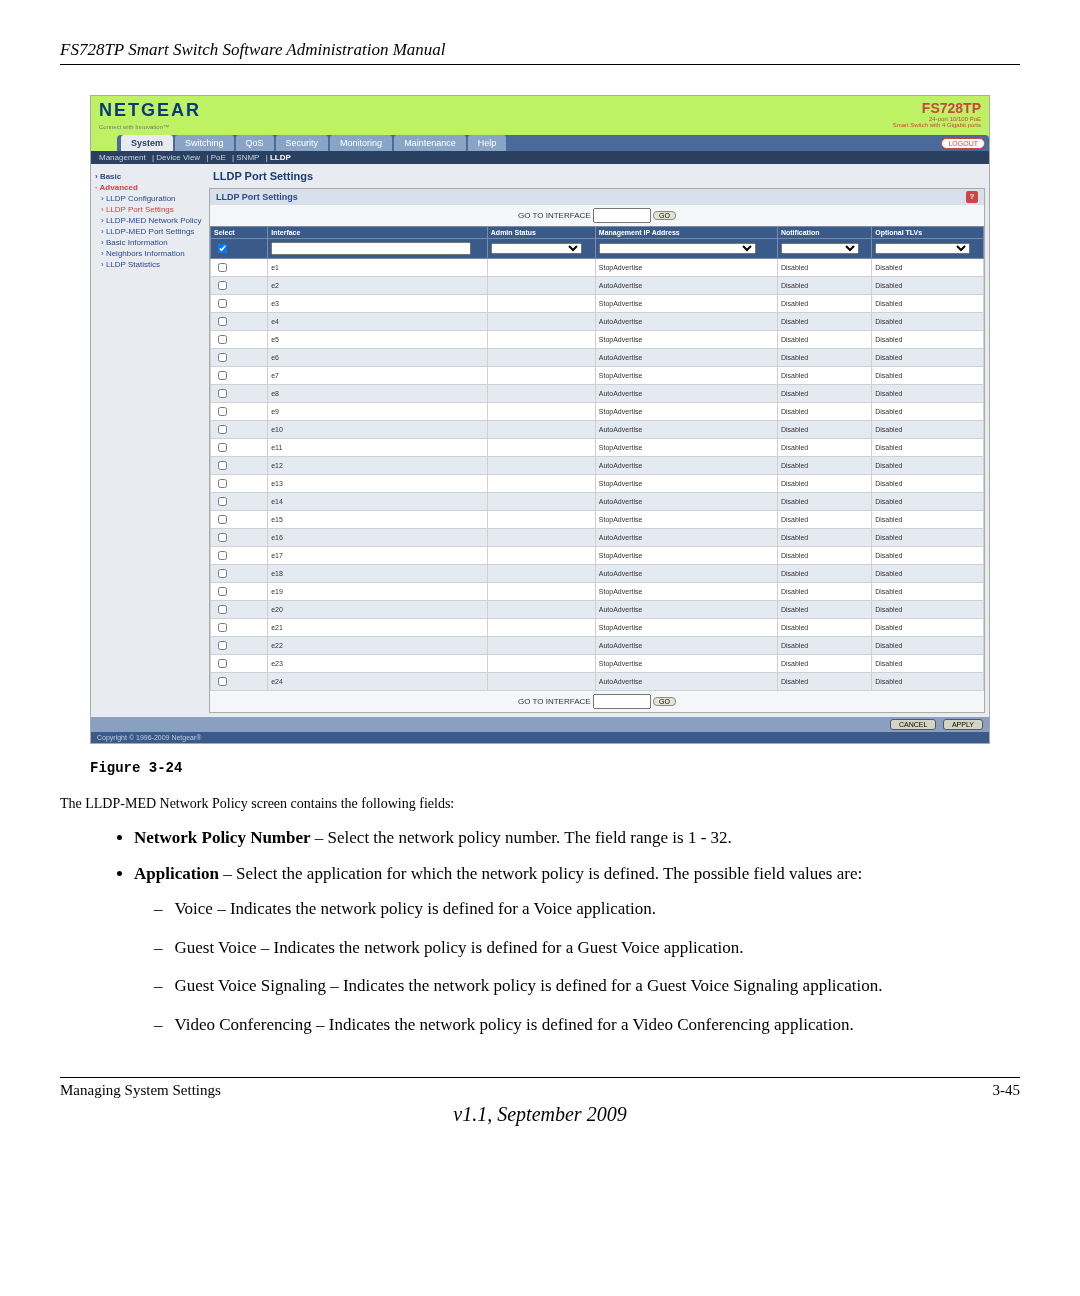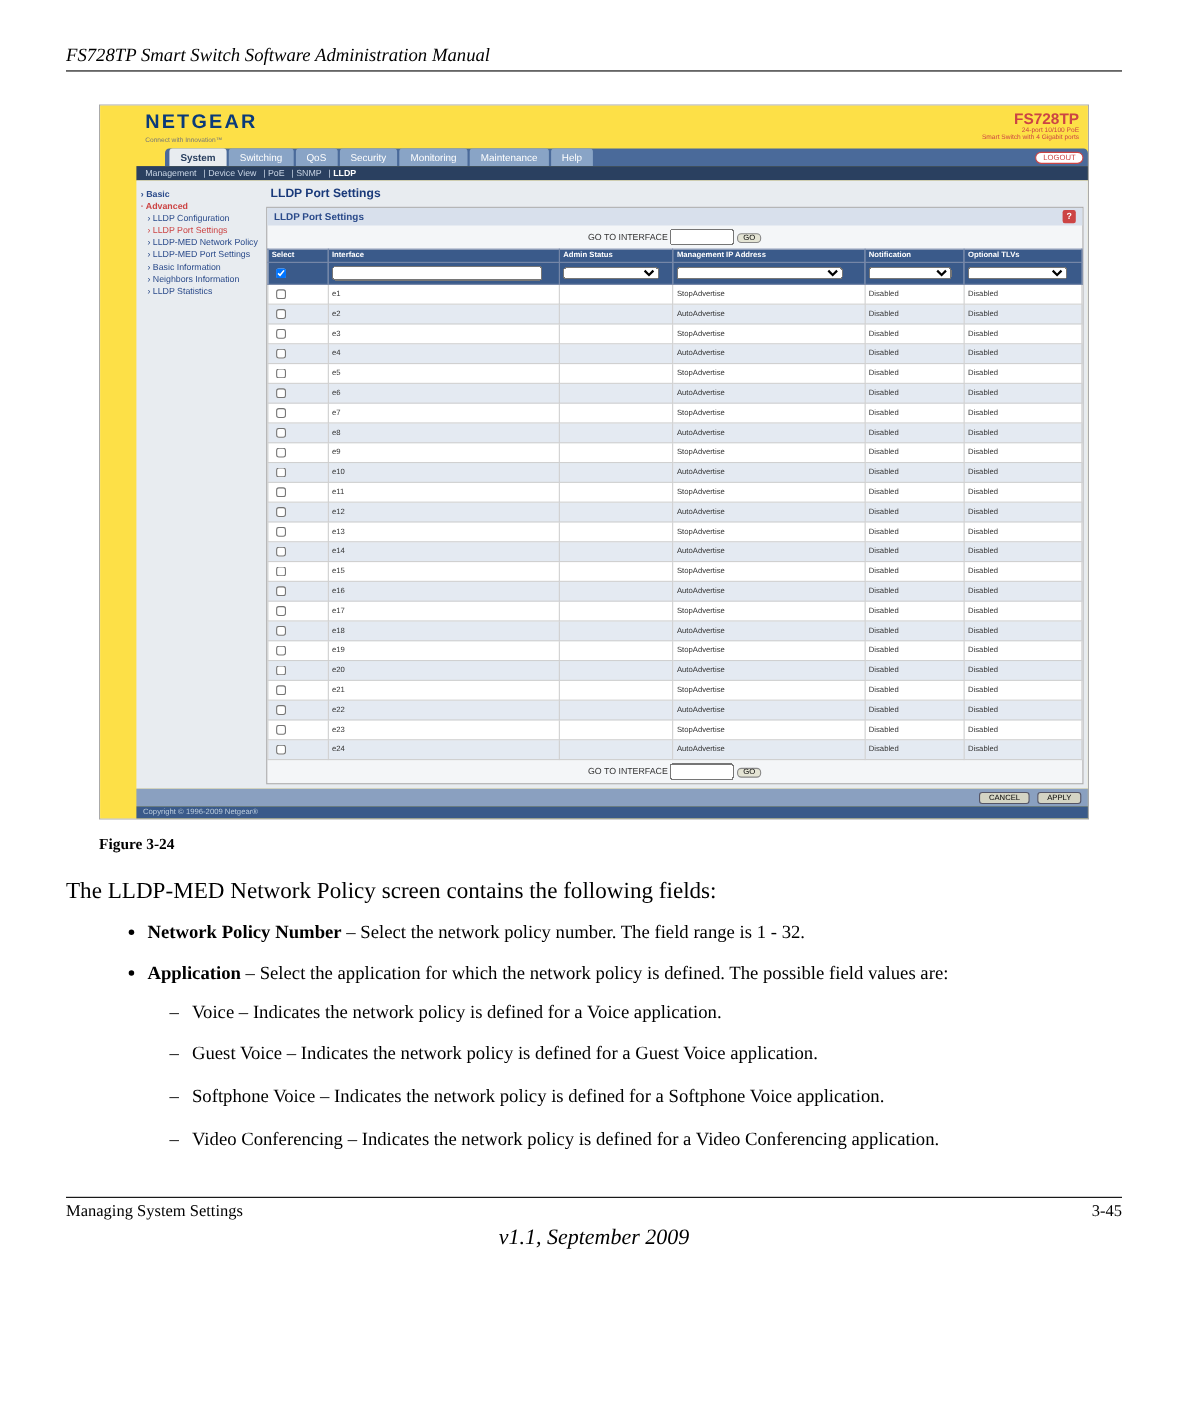--- a/index.html
+++ b/index.html
@@ -15,25 +15,24 @@
     font-size: 17px;
     border-bottom: 1px solid #000;
     padding-bottom: 4px;
     margin-bottom: 30px;
   }
   .screenshot-wrap {
     margin: 10px 30px 10px 30px;
     border: 1px solid #aaa;
   }
   .app-shell {
-    background: #fde047;
+    background: #bef264;
     font-family: Arial, sans-serif;
     font-size: 9px;
     color: #333;
-    padding-left: 33px;
   }
   .app-topbar {
     display: flex;
     justify-content: space-between;
     padding: 4px 8px;
   }
   .brand { color: #0a3a7a; font-weight: bold; font-size: 18px; letter-spacing: 2px; }
   .brand-sub { font-size: 6px; color: #777; }
   .model { text-align: right; color: #c44; font-weight: bold; font-size: 14px; }
   .model-sub { display:block; font-size: 6px; color: #c44; font-weight: normal; }
@@ -80,23 +79,23 @@
   table.lldp th { background:#3a5a8a; color:#fff; padding:2px 3px; text-align:left; border:1px solid #7a8aaa; }
   table.lldp td { padding:1px 3px; border:1px solid #d0d0d0; background:#fff; }
   table.lldp tr.alt td { background:#e4eaf2; }
   table.lldp input[type=checkbox] { width:9px; height:9px; }
   .filter-row td, .filter-row th { background:#3a5a8a; }
   .filter-row select, .filter-row input { width: 90%; font-size:7px; }
   .actionbar { background:#8aa0c0; text-align:right; padding:2px 6px; }
   .actionbar button { font-size:7px; border:1px solid #556; background:#d4d4c4; padding:1px 8px; margin-left:4px; border-radius:3px; }
   .footer-strip { background:#3a5a8a; color:#bcd; font-size:7px; padding:2px 6px; }
 
-  .figure-caption { font-family: Liberation Serif, serif; font-weight: bold; font-size: 14px; margin: 16px 0 18px 30px; }
-
-  p.body { font-size: 21px; margin: 12px 0; line-height: 1.4; }
+  .figure-caption { font-family: Liberation Mono, monospace; font-weight: bold; font-size: 14px; margin: 16px 0 18px 30px; }
+
+  p.body { font-size: 14px; margin: 12px 0; line-height: 1.4; }
   ul.fields { list-style: disc; margin: 8px 0 8px 34px; font-size: 17px; }
   ul.fields > li { margin-bottom: 12px; line-height: 1.45; }
   ul.subvals { list-style: none; margin: 10px 0 0 20px; padding:0; }
   ul.subvals > li { margin-bottom: 14px; text-indent: -18px; padding-left: 18px; }
   ul.subvals > li::before { content: "–"; margin-right: 12px; }
 
   .page-footer { border-top: 1px solid #000; margin-top: 40px; padding-top:4px; display:flex; justify-content:space-between; font-size: 15px; }
   .version { text-align:center; font-style: italic; font-size: 20px; margin-top: 4px; }
 </style>
 </head>
@@ -399,21 +398,21 @@
 
 <ul class="fields">
   <li>
     <b>Network Policy Number</b><span> – Select the network policy number. The field range is 1 - 32.</span>
   </li>
   <li>
     <b>Application</b><span> – Select the application for which the network policy is defined. The possible field values are:</span>
     <ul class="subvals" id="subvals">
         <li>Voice – Indicates the network policy is defined for a Voice application.</li>
         <li>Guest Voice – Indicates the network policy is defined for a Guest Voice application.</li>
-        <li>Softphone Voice – Indicates the network policy is defined for a Softphone Voice application.</li>
+        <li>Guest Voice Signaling – Indicates the network policy is defined for a Guest Voice Signaling application.</li>
         <li>Video Conferencing – Indicates the network policy is defined for a Video Conferencing application.</li>
       </ul>
   </li>
 </ul>
 
 <div class="page-footer">
   <span>Managing System Settings</span>
   <span>3-45</span>
 </div>
 <div class="version">v1.1, September 2009</div>

